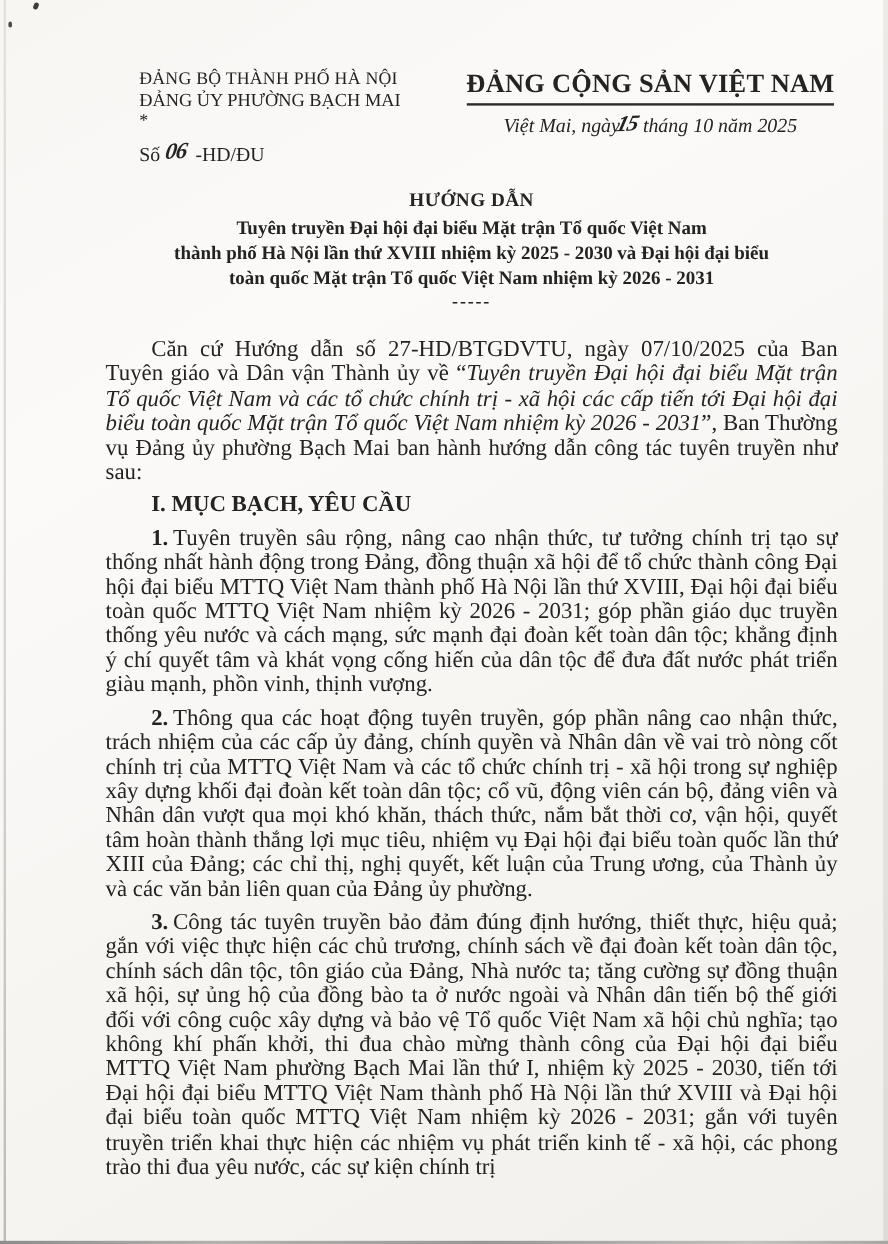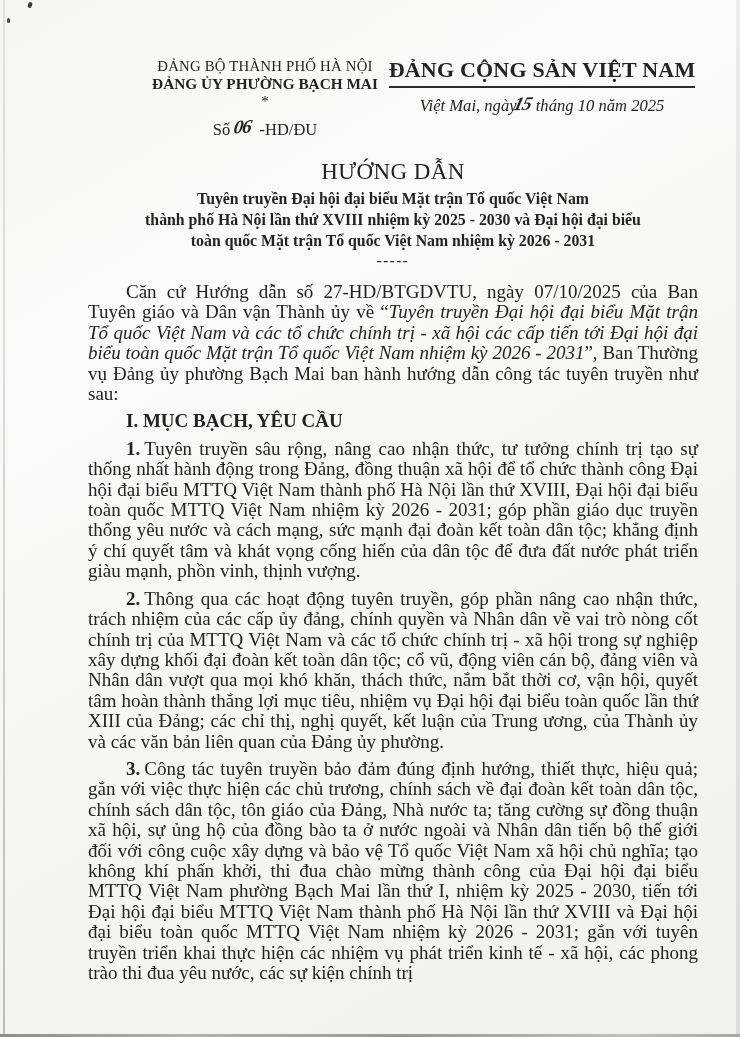--- a/index.html
+++ b/index.html
@@ -14,35 +14,35 @@
     background:linear-gradient(#dcdbd8 0%,#c9c8c5 55%,#a9a8a5 100%);opacity:.75;}
   .edge-right{position:absolute;right:0;top:0;width:4px;height:100%;
     background:linear-gradient(#e8e7e4,#d8d7d4);opacity:.8;}
   .edge-bottom{position:absolute;left:0;bottom:0;height:3px;width:100%;
     background:linear-gradient(90deg,#8d8d8b,#b3b2af 25%,#989795 55%,#c2c1be 85%,#a7a6a3);}
   .speck1{position:absolute;left:28px;top:2px;width:4px;height:6px;background:#3c3c3a;
     border-radius:2px;transform:rotate(22deg);}
   .speck2{position:absolute;left:7px;top:18px;width:3px;height:5px;background:#4b4b49;
     border-radius:2px;}
   
-  .hdr-left{position:absolute;top:57px;left:132px;width:266px;text-align:center;line-height:1.22;}
+  .hdr-left{position:absolute;top:57px;left:116px;width:266px;line-height:1.22;}
   .hl1{font-size:14.8px;letter-spacing:.2px;white-space:nowrap;}
-  .hl2{font-size:15.3px;font-weight:bold;white-space:nowrap;}
+  .hl2{font-size:15.3px;font-weight:normal;white-space:nowrap;}
   .star{font-size:15px;line-height:13px;margin-top:1px;}
   .so-line{margin-top:9px;font-size:16.5px;}
   .hw{font-style:italic;font-weight:bold;display:inline-block;font-size:19px;
     letter-spacing:-1px;transform:skewX(-12deg) rotate(-4deg);position:relative;top:-2px;}
   .hw-day{transform:skewX(-16deg) rotate(-2deg);margin:0 1px 0 -3px;top:-1px;}
   .hdr-right{position:absolute;top:57px;left:388px;width:308px;text-align:center;}
   .hr1{font-size:22px;font-weight:bold;display:inline-block;white-space:nowrap;
     border-bottom:2px solid #2c2c2a;padding-bottom:3px;letter-spacing:.2px;}
   .date-line{margin-top:6px;font-style:italic;font-size:16.6px;white-space:nowrap;}
   
   .title-block{position:absolute;top:159px;left:88px;width:610px;text-align:center;}
-  .doc-title{font-size:23px;font-weight:normal;letter-spacing:.4px;margin:0;}
+  .doc-title{font-size:16px;font-weight:bold;letter-spacing:.4px;margin:0;}
   .sub{font-size:15.8px;font-weight:bold;line-height:20.8px;margin-top:4px;}
   .dashes{font-size:15px;font-weight:bold;letter-spacing:1.5px;margin-top:1px;}
   
   .body-block{position:absolute;top:282px;left:88px;width:610px;
     font-size:19px;line-height:20.4px;text-align:justify;}
   .body-block p{margin:0 0 7px;text-indent:38px;}
   .sec-h{font-weight:bold;margin:3px 0 7px;}
   .para-num{font-weight:bold;margin-right:4px;}
   .it{font-style:italic;}
 </style>

